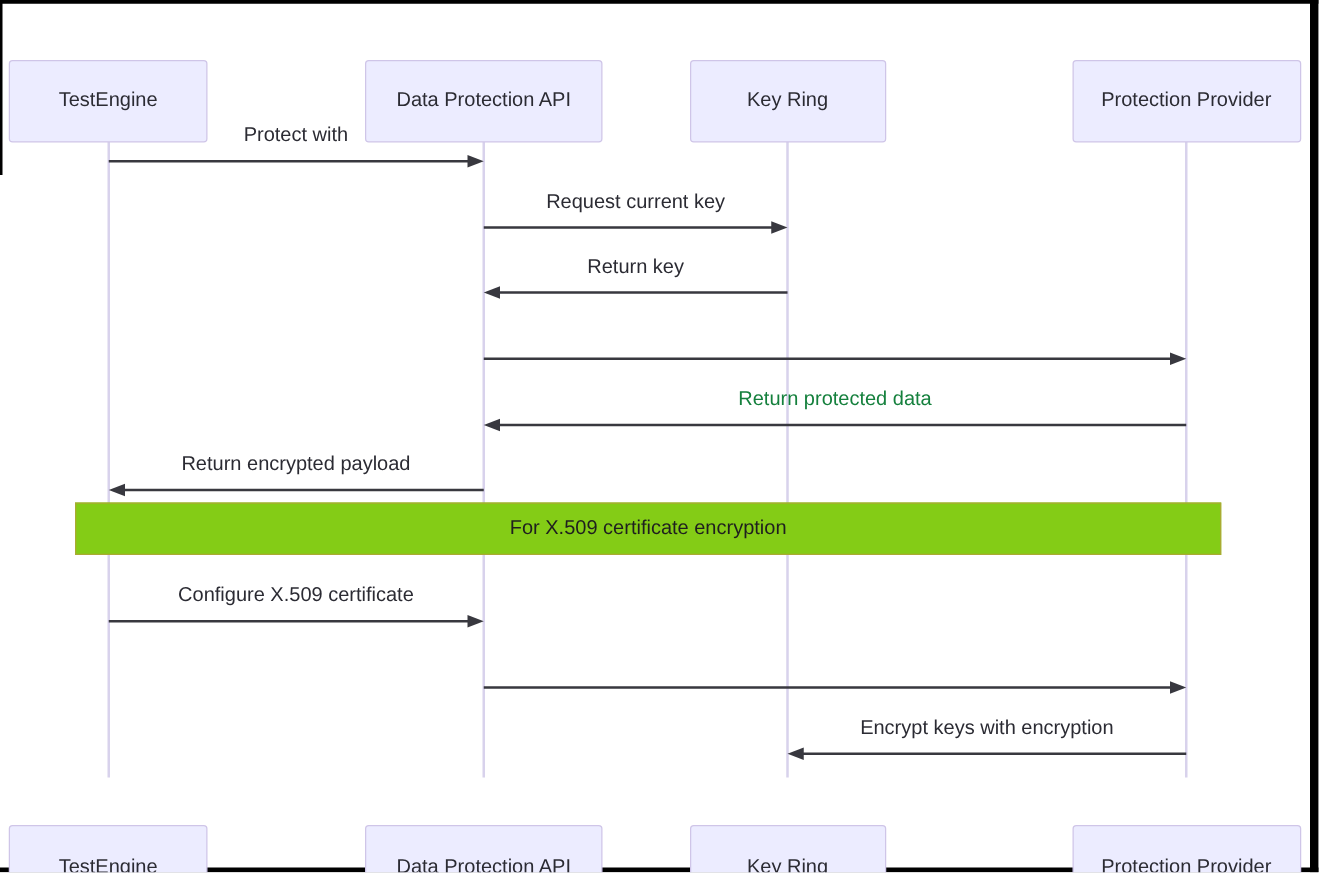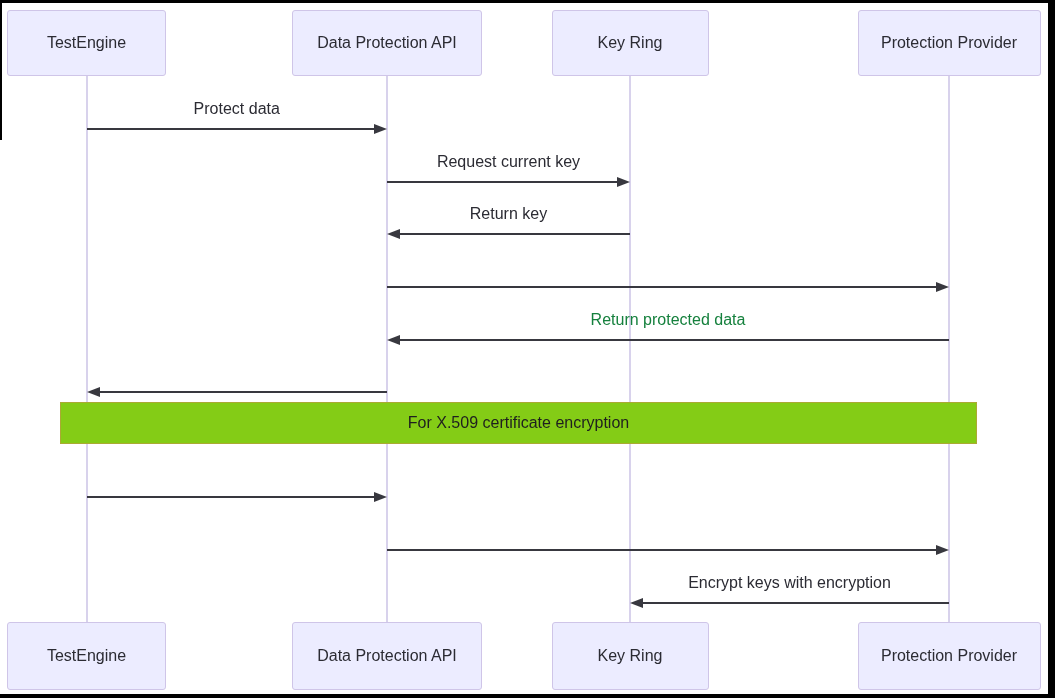--- a/index.html
+++ b/index.html
@@ -13,20 +13,21 @@
   .frame-strip{position:absolute;background:#000000;}
   .actor{
     position:absolute;
     background:#ECECFF;
     border:1px solid #CFC5E8;
     border-radius:3px;
     display:flex;align-items:center;justify-content:center;
     font-size:16px;color:#2B2B33;
     box-sizing:border-box;
     white-space:nowrap;
+    margin-top:38px;
   }
   .lifeline{position:absolute;width:2px;background:#D8D2EC;}
   .msg-label{
     position:absolute;
     transform:translateX(-50%);
     font-size:16px;line-height:20px;color:#2B2B33;
     white-space:nowrap;
   }
   .msg-line{position:absolute;height:2px;background:#38383F;}
   .arrowhead{
@@ -60,36 +61,38 @@
     <div class="lifeline" style="left: 629px; top: 76px; height: 546px; background: rgb(216, 210, 236);"></div>
     <div class="lifeline" style="left: 948px; top: 76px; height: 546px; background: rgb(216, 210, 236);"></div>
     <div class="actor" style="left: 7px; top: 10px; width: 159px; height: 66px; background: rgb(236, 236, 255); border-color: rgb(207, 197, 232); color: rgb(43, 43, 51);">TestEngine</div>
     <div class="actor" style="left: 7px; top: 622px; width: 159px; height: 68px; background: rgb(236, 236, 255); border-color: rgb(207, 197, 232); color: rgb(43, 43, 51);">TestEngine</div>
     <div class="actor" style="left: 292px; top: 10px; width: 190px; height: 66px; background: rgb(236, 236, 255); border-color: rgb(207, 197, 232); color: rgb(43, 43, 51);">Data Protection API</div>
     <div class="actor" style="left: 292px; top: 622px; width: 190px; height: 68px; background: rgb(236, 236, 255); border-color: rgb(207, 197, 232); color: rgb(43, 43, 51);">Data Protection API</div>
     <div class="actor" style="left: 551.5px; top: 10px; width: 157px; height: 66px; background: rgb(236, 236, 255); border-color: rgb(207, 197, 232); color: rgb(43, 43, 51);">Key Ring</div>
     <div class="actor" style="left: 551.5px; top: 622px; width: 157px; height: 68px; background: rgb(236, 236, 255); border-color: rgb(207, 197, 232); color: rgb(43, 43, 51);">Key Ring</div>
     <div class="actor" style="left: 857.5px; top: 10px; width: 183px; height: 66px; background: rgb(236, 236, 255); border-color: rgb(207, 197, 232); color: rgb(43, 43, 51);">Protection Provider</div>
     <div class="actor" style="left: 857.5px; top: 622px; width: 183px; height: 68px; background: rgb(236, 236, 255); border-color: rgb(207, 197, 232); color: rgb(43, 43, 51);">Protection Provider</div>
-    <div class="msg-label" style="left: 236.75px; top: 99px; color: rgb(43, 43, 51);">Protect data</div>
+    <div class="msg-label" style="left: 236.75px; top: 99px; color: rgb(43, 43, 51);">Protect with</div>
     <div class="msg-line" style="left: 86.5px; top: 128px; width: 289.5px; background: rgb(56, 56, 63);"></div>
     <div class="arrowhead right" style="left: 374px; top: 124px; border-left-color: rgb(56, 56, 63);"></div>
     <div class="msg-label" style="left: 508.5px; top: 152px; color: rgb(43, 43, 51);">Request current key</div>
     <div class="msg-line" style="left: 387px; top: 181px; width: 232px; background: rgb(56, 56, 63);"></div>
     <div class="arrowhead right" style="left: 617px; top: 177px; border-left-color: rgb(56, 56, 63);"></div>
     <div class="msg-label" style="left: 508.5px; top: 204px; color: rgb(43, 43, 51);">Return key</div>
     <div class="msg-line" style="left: 398px; top: 233px; width: 232px; background: rgb(56, 56, 63);"></div>
     <div class="arrowhead left" style="left: 387px; top: 229px; border-right-color: rgb(56, 56, 63);"></div>
     <div class="msg-line" style="left: 387px; top: 286px; width: 551px; background: rgb(56, 56, 63);"></div>
     <div class="arrowhead right" style="left: 936px; top: 282px; border-left-color: rgb(56, 56, 63);"></div>
     <div class="msg-label" style="left: 668px; top: 310px; color: #15803d;">Return protected data</div>
     <div class="msg-line" style="left: 398px; top: 339px; width: 551px; background: rgb(56, 56, 63);"></div>
     <div class="arrowhead left" style="left: 387px; top: 335px; border-right-color: rgb(56, 56, 63);"></div>
+    <div class="msg-label" style="left: 236.75px; top: 362px; color: rgb(43, 43, 51);">Return encrypted payload</div>
     <div class="msg-line" style="left: 97.5px; top: 391px; width: 289.5px; background: rgb(56, 56, 63);"></div>
     <div class="arrowhead left" style="left: 86.5px; top: 387px; border-right-color: rgb(56, 56, 63);"></div>
+    <div class="msg-label" style="left: 236.75px; top: 467px; color: rgb(43, 43, 51);">Configure X.509 certificate</div>
     <div class="msg-line" style="left: 86.5px; top: 496px; width: 289.5px; background: rgb(56, 56, 63);"></div>
     <div class="arrowhead right" style="left: 374px; top: 492px; border-left-color: rgb(56, 56, 63);"></div>
     <div class="msg-line" style="left: 387px; top: 549px; width: 551px; background: rgb(56, 56, 63);"></div>
     <div class="arrowhead right" style="left: 936px; top: 545px; border-left-color: rgb(56, 56, 63);"></div>
     <div class="msg-label" style="left: 789.5px; top: 573px; color: rgb(43, 43, 51);">Encrypt keys with encryption</div>
     <div class="msg-line" style="left: 641px; top: 602px; width: 308px; background: rgb(56, 56, 63);"></div>
     <div class="arrowhead left" style="left: 630px; top: 598px; border-right-color: rgb(56, 56, 63);"></div>
     <div class="note" style="left: 60px; top: 402px; width: 917px; height: 42px; background: #84cc16; border-color: rgb(170, 170, 51);">For X.509 certificate encryption</div>
   </div>
 

